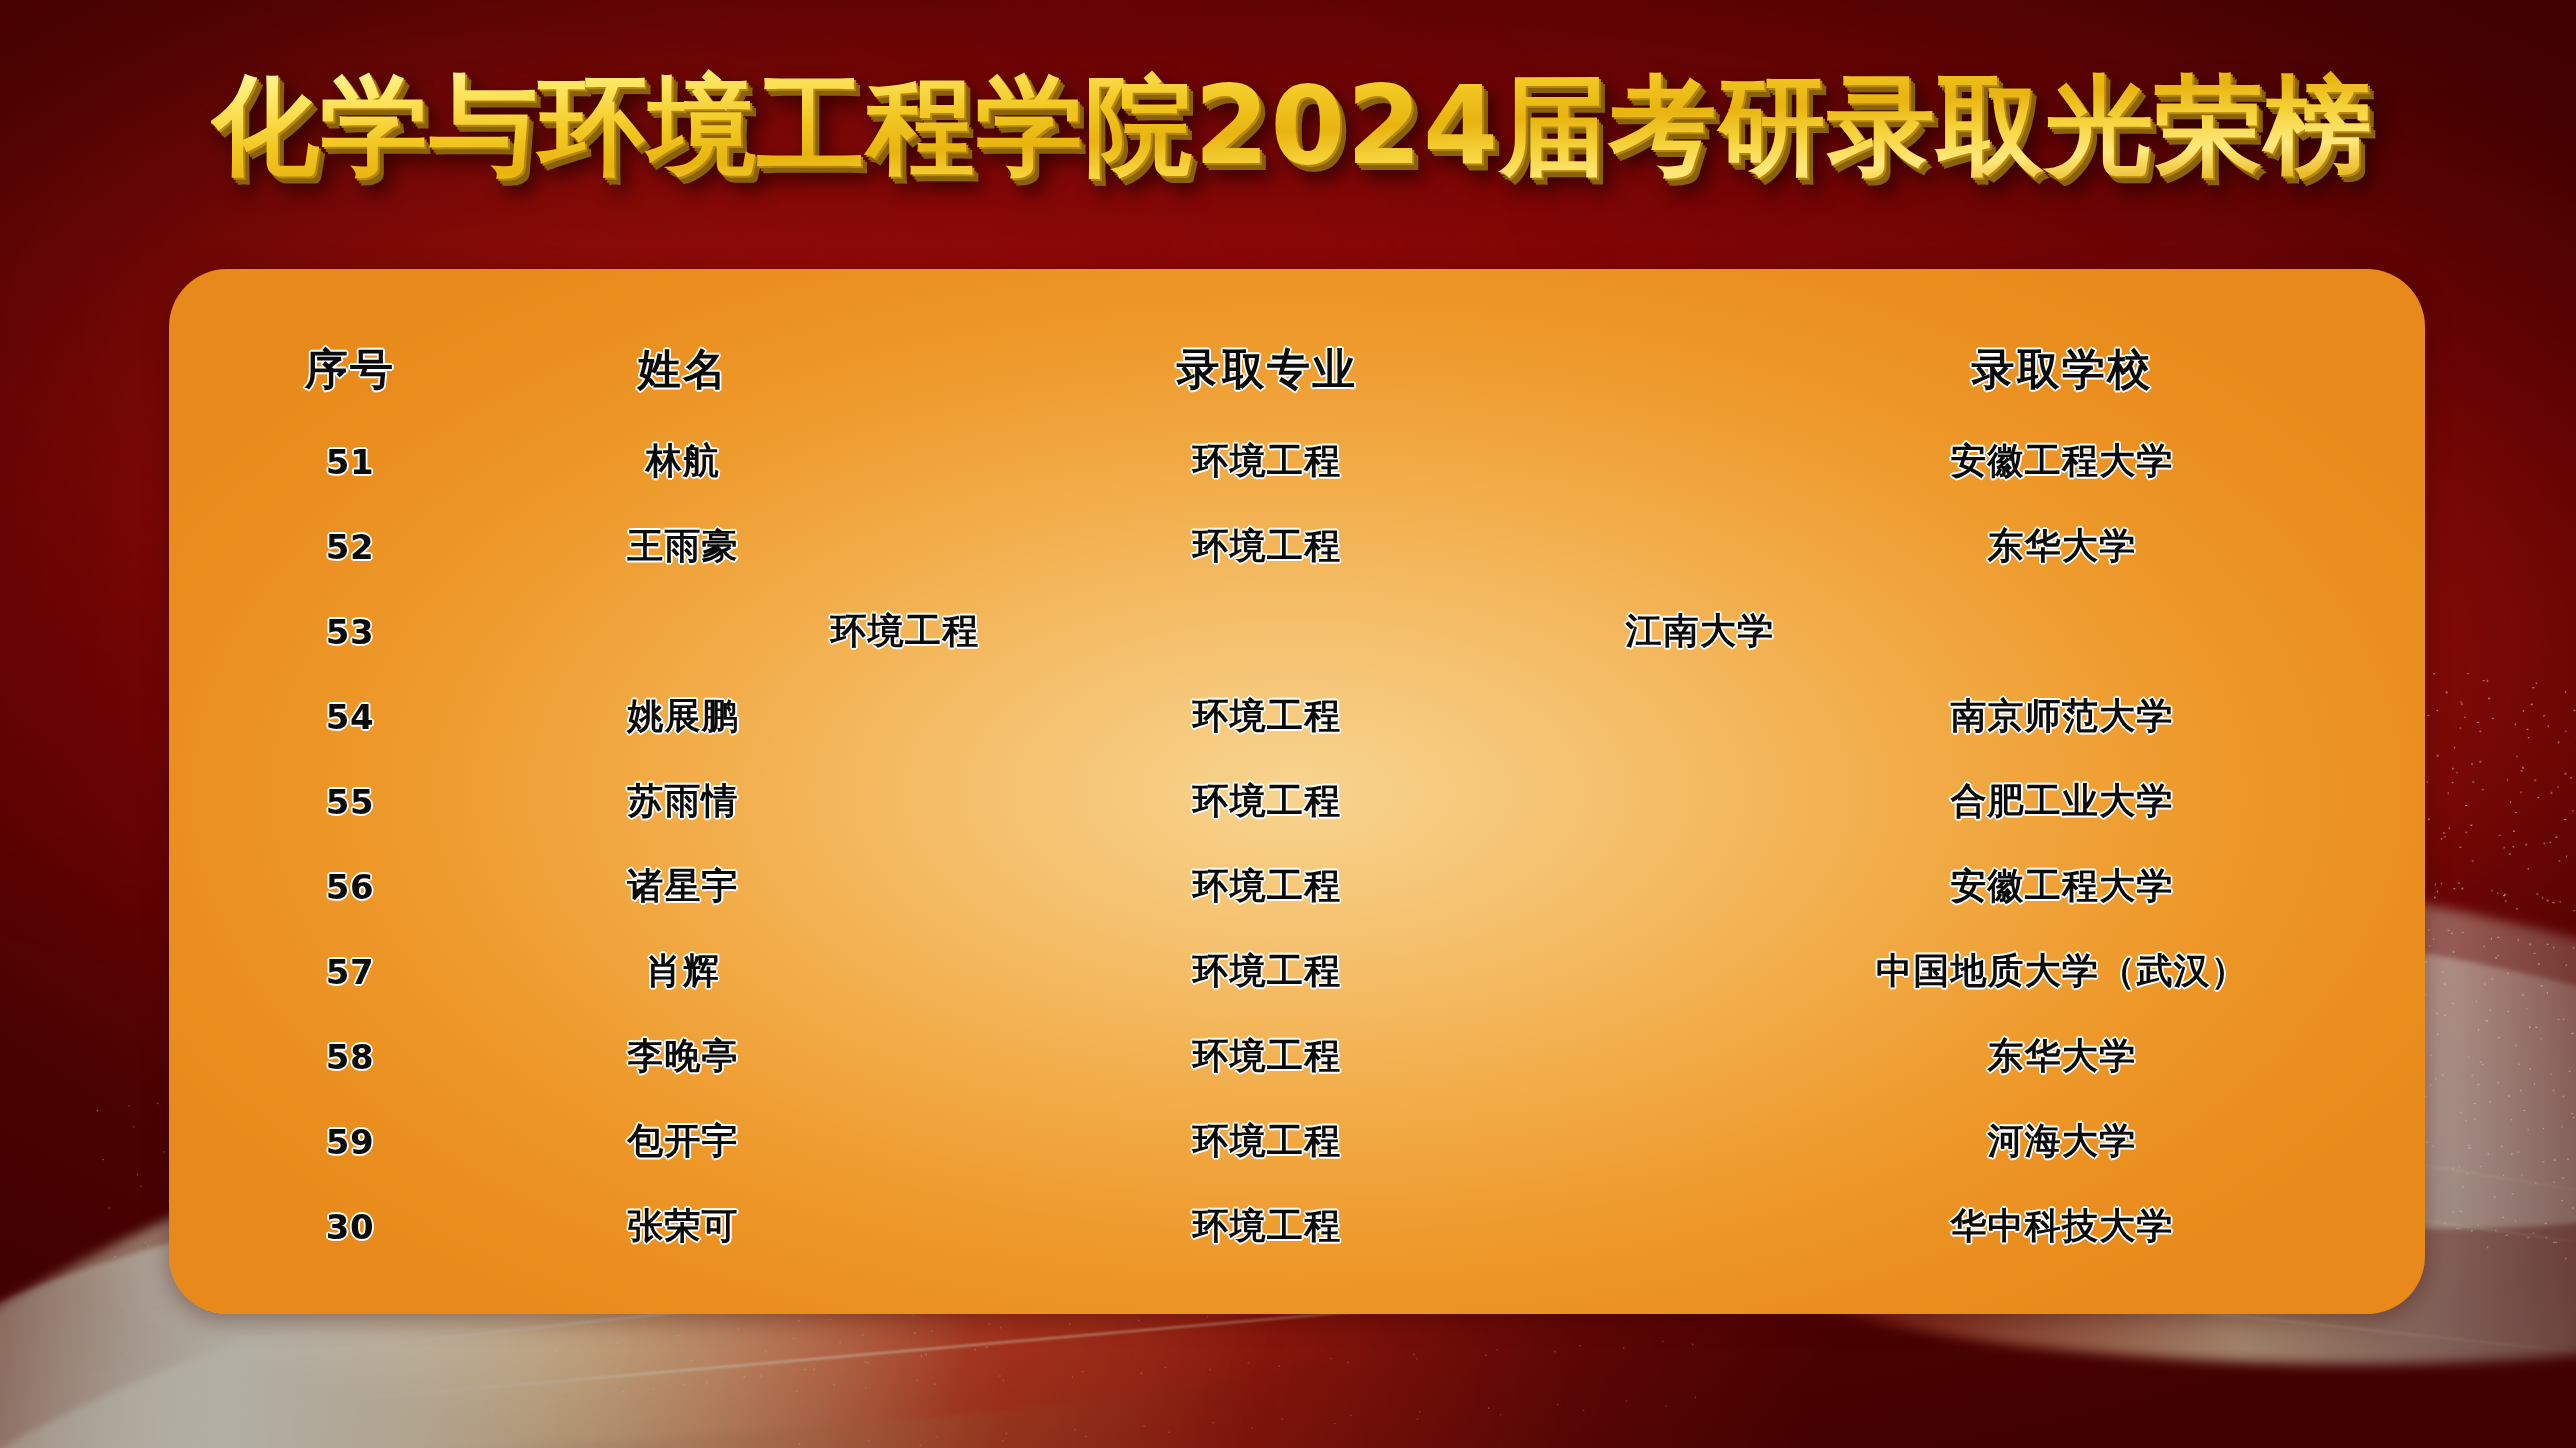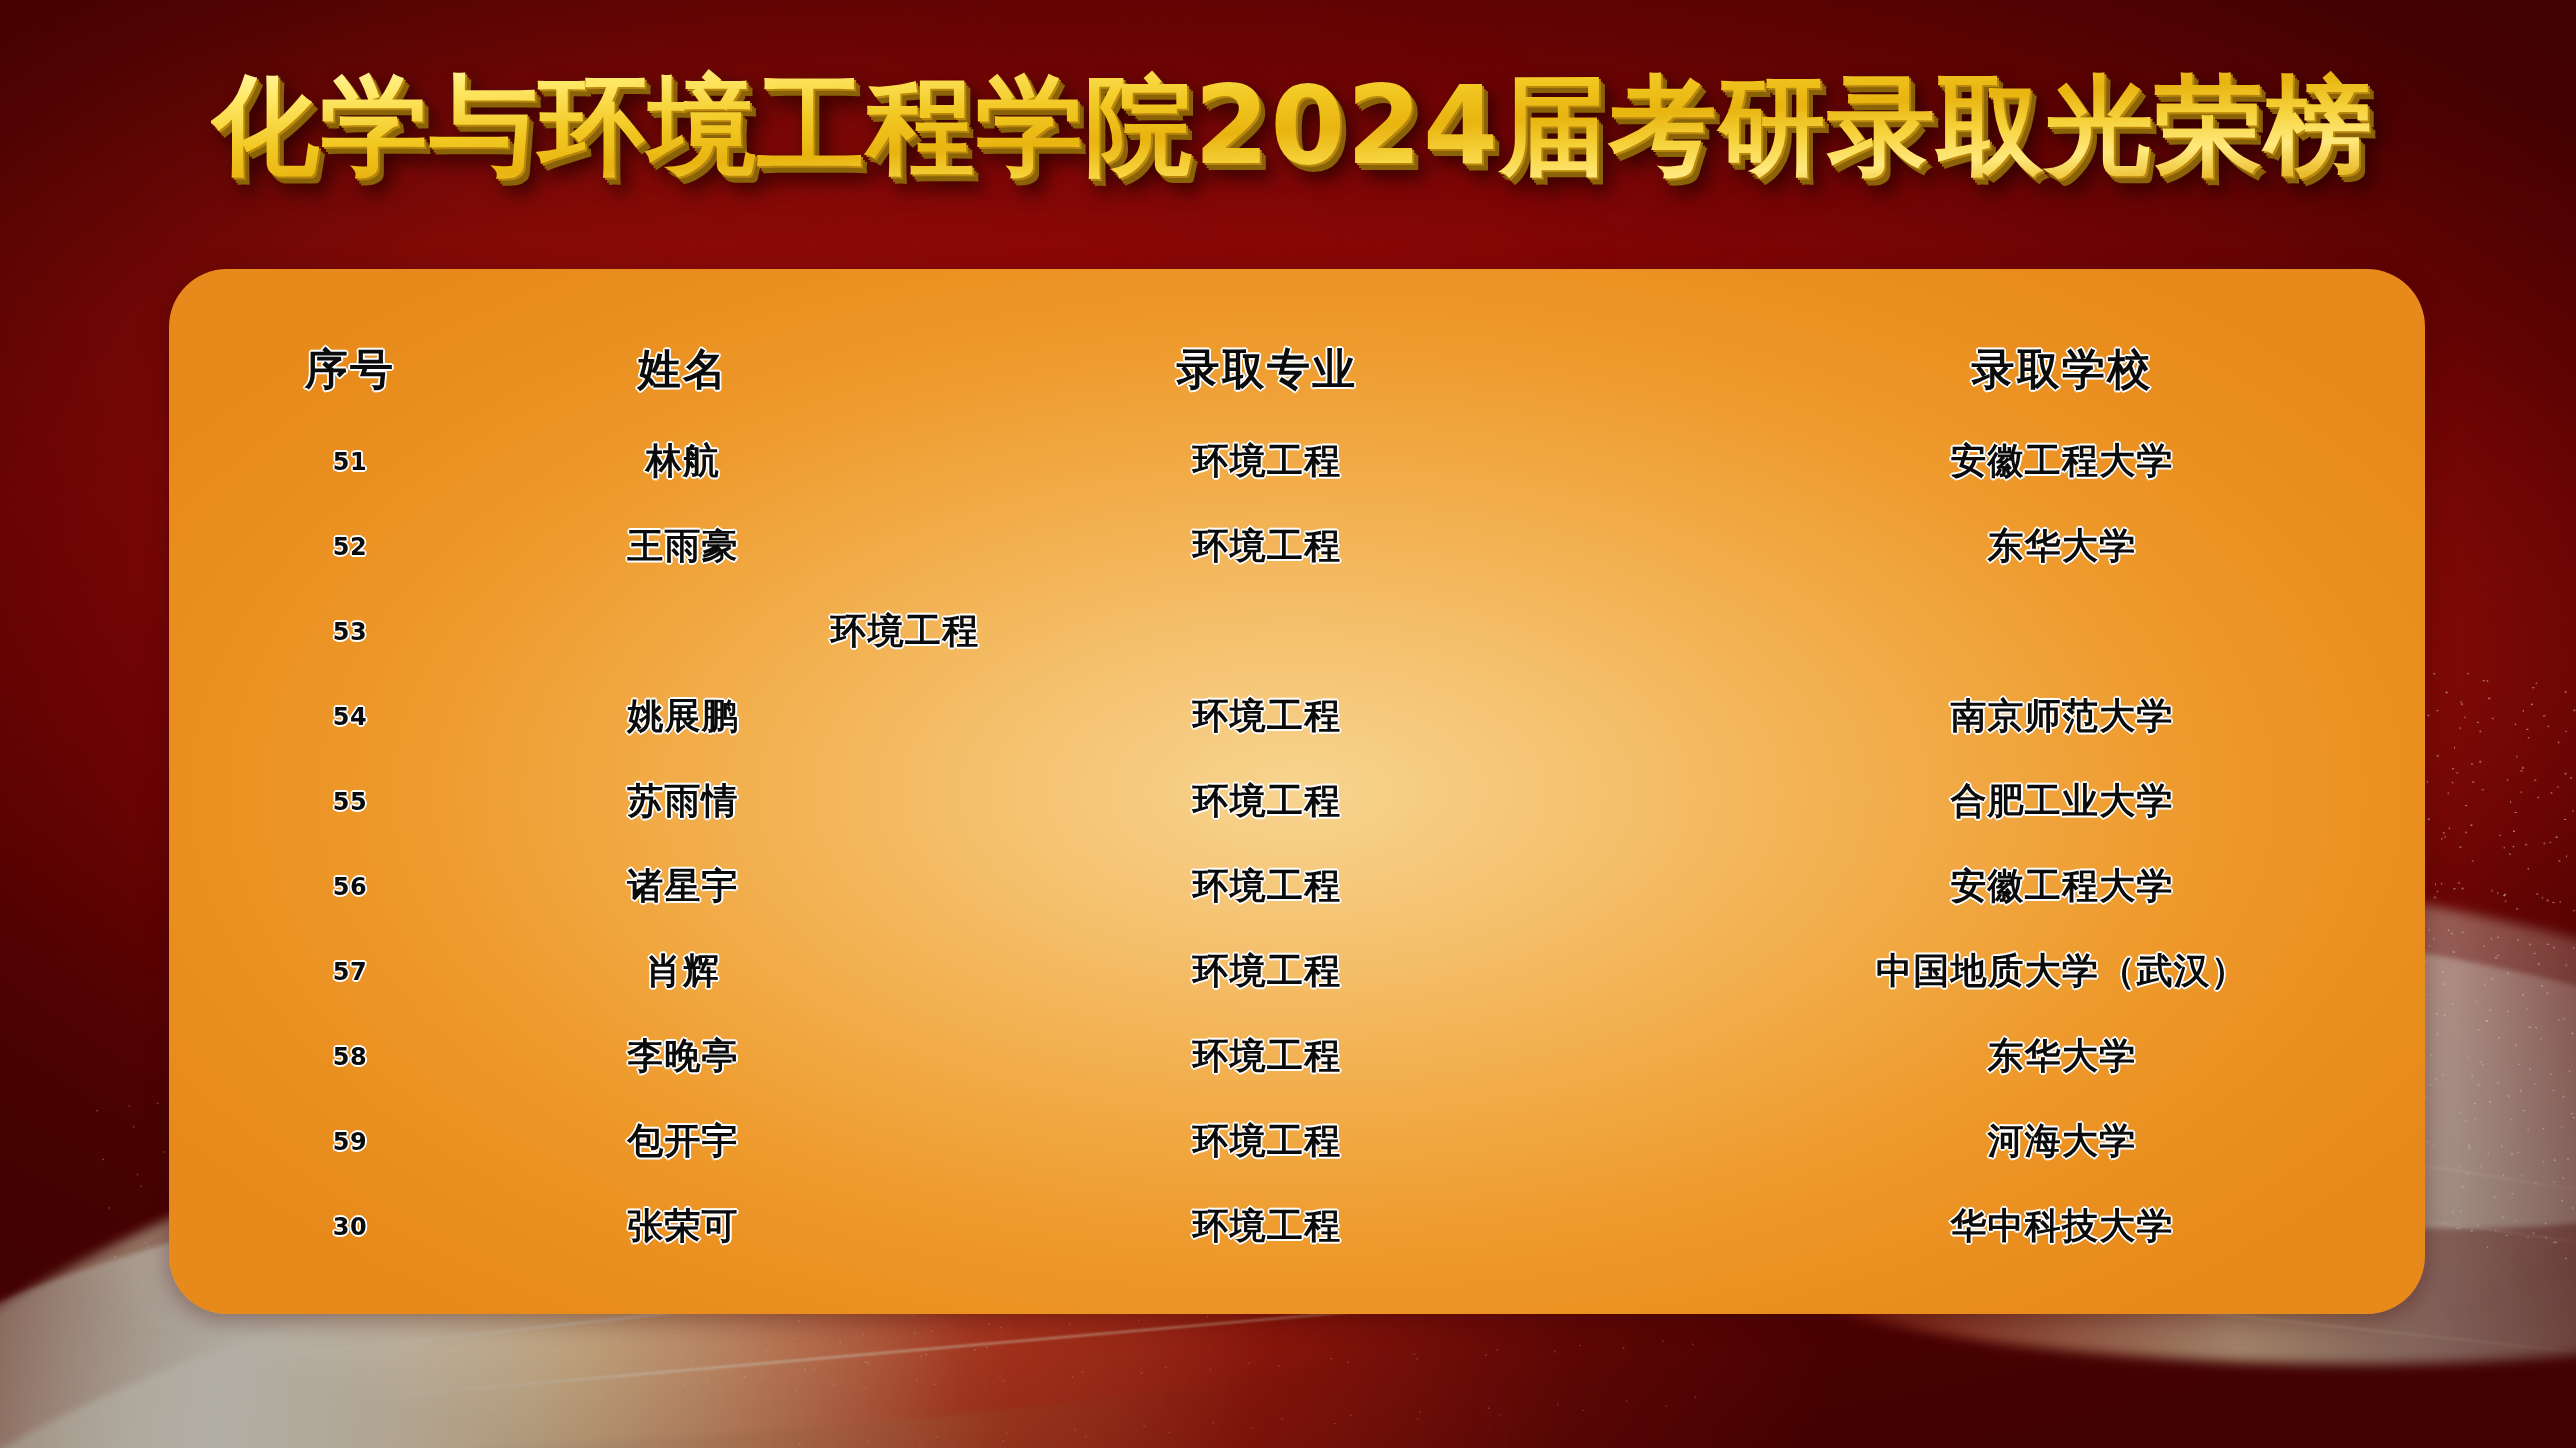--- a/index.html
+++ b/index.html
@@ -276,21 +276,21 @@
 
   .header-row .cell {
     font-size: 43px;
     letter-spacing: 2.3px;
   }
   .body-row .cell {
     font-size: 36px;
     letter-spacing: 1.2px;
   }
   .body-row .c-id {
-    font-size: 24px;
+    font-size: 34px;
     letter-spacing: 0.6px;
   }
 
   
   .table-inner {
     position: absolute;
     left: 29px;
     top: 51px;
     width: 2256px;
   }
@@ -348,20 +348,21 @@
         <div class="row body-row">
           <div class="cell c-id">52</div>
           <div class="cell c-name">王雨豪</div>
           <div class="cell c-major">环境工程</div>
           <div class="cell c-school">东华大学</div>
         </div>
 
         <div class="row body-row">
           <div class="cell c-id">53</div>
           <div class="cell c-major">环境工程</div>
+          <div class="cell c-school">江南大学</div>
         </div>
 
         <div class="row body-row">
           <div class="cell c-id">54</div>
           <div class="cell c-name">姚展鹏</div>
           <div class="cell c-major">环境工程</div>
           <div class="cell c-school">南京师范大学</div>
         </div>
 
         <div class="row body-row">

